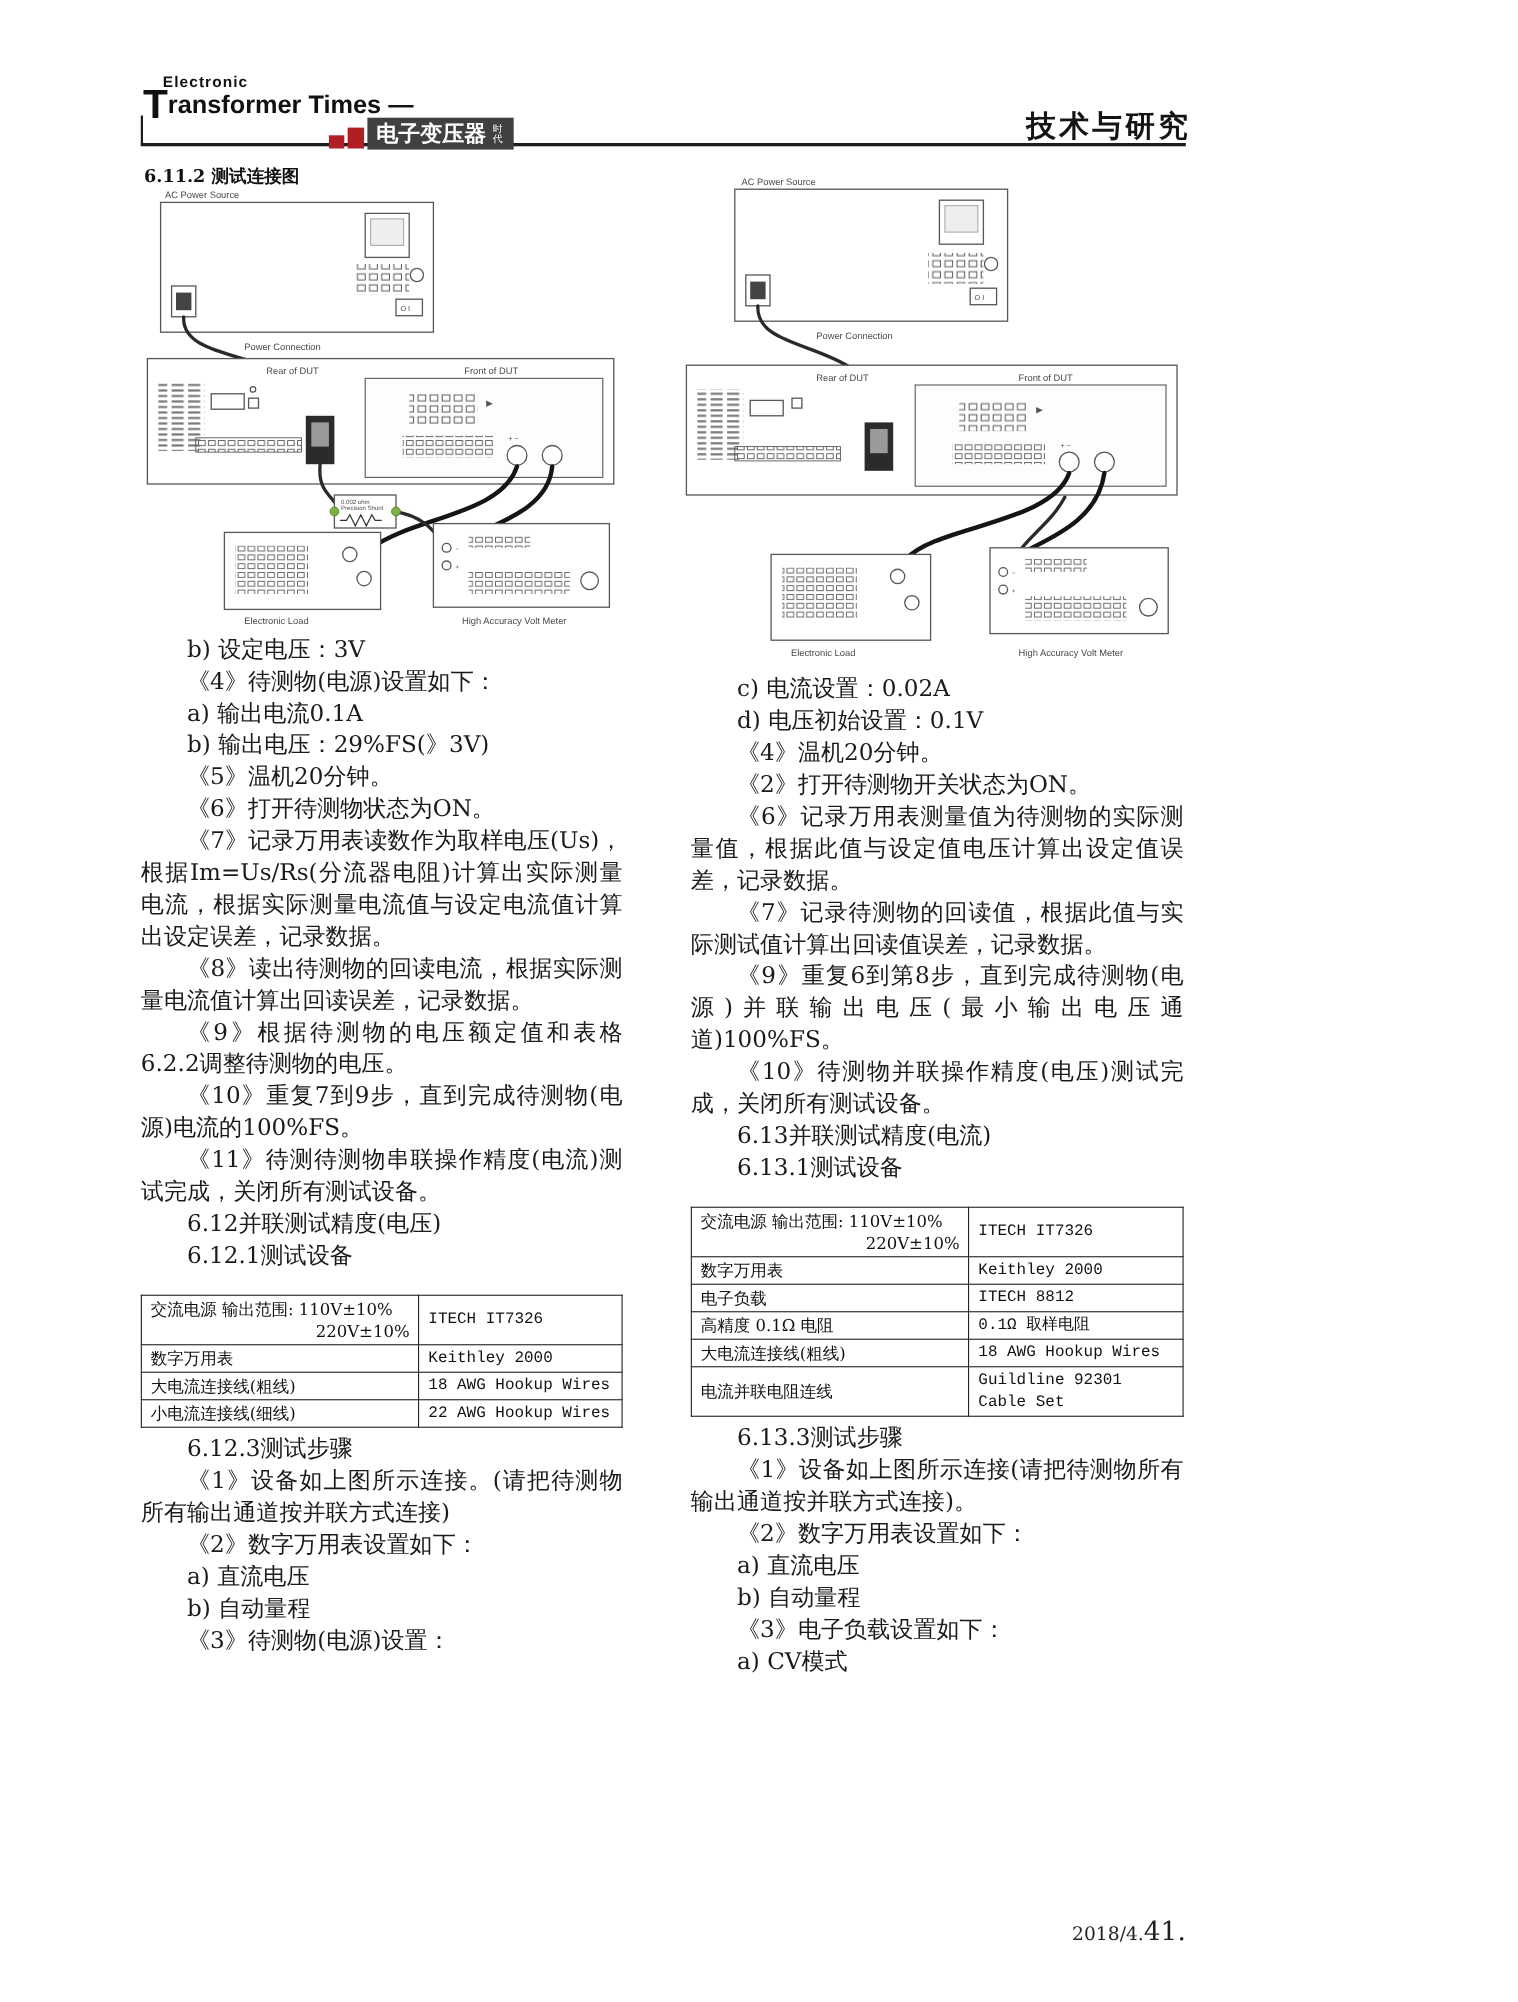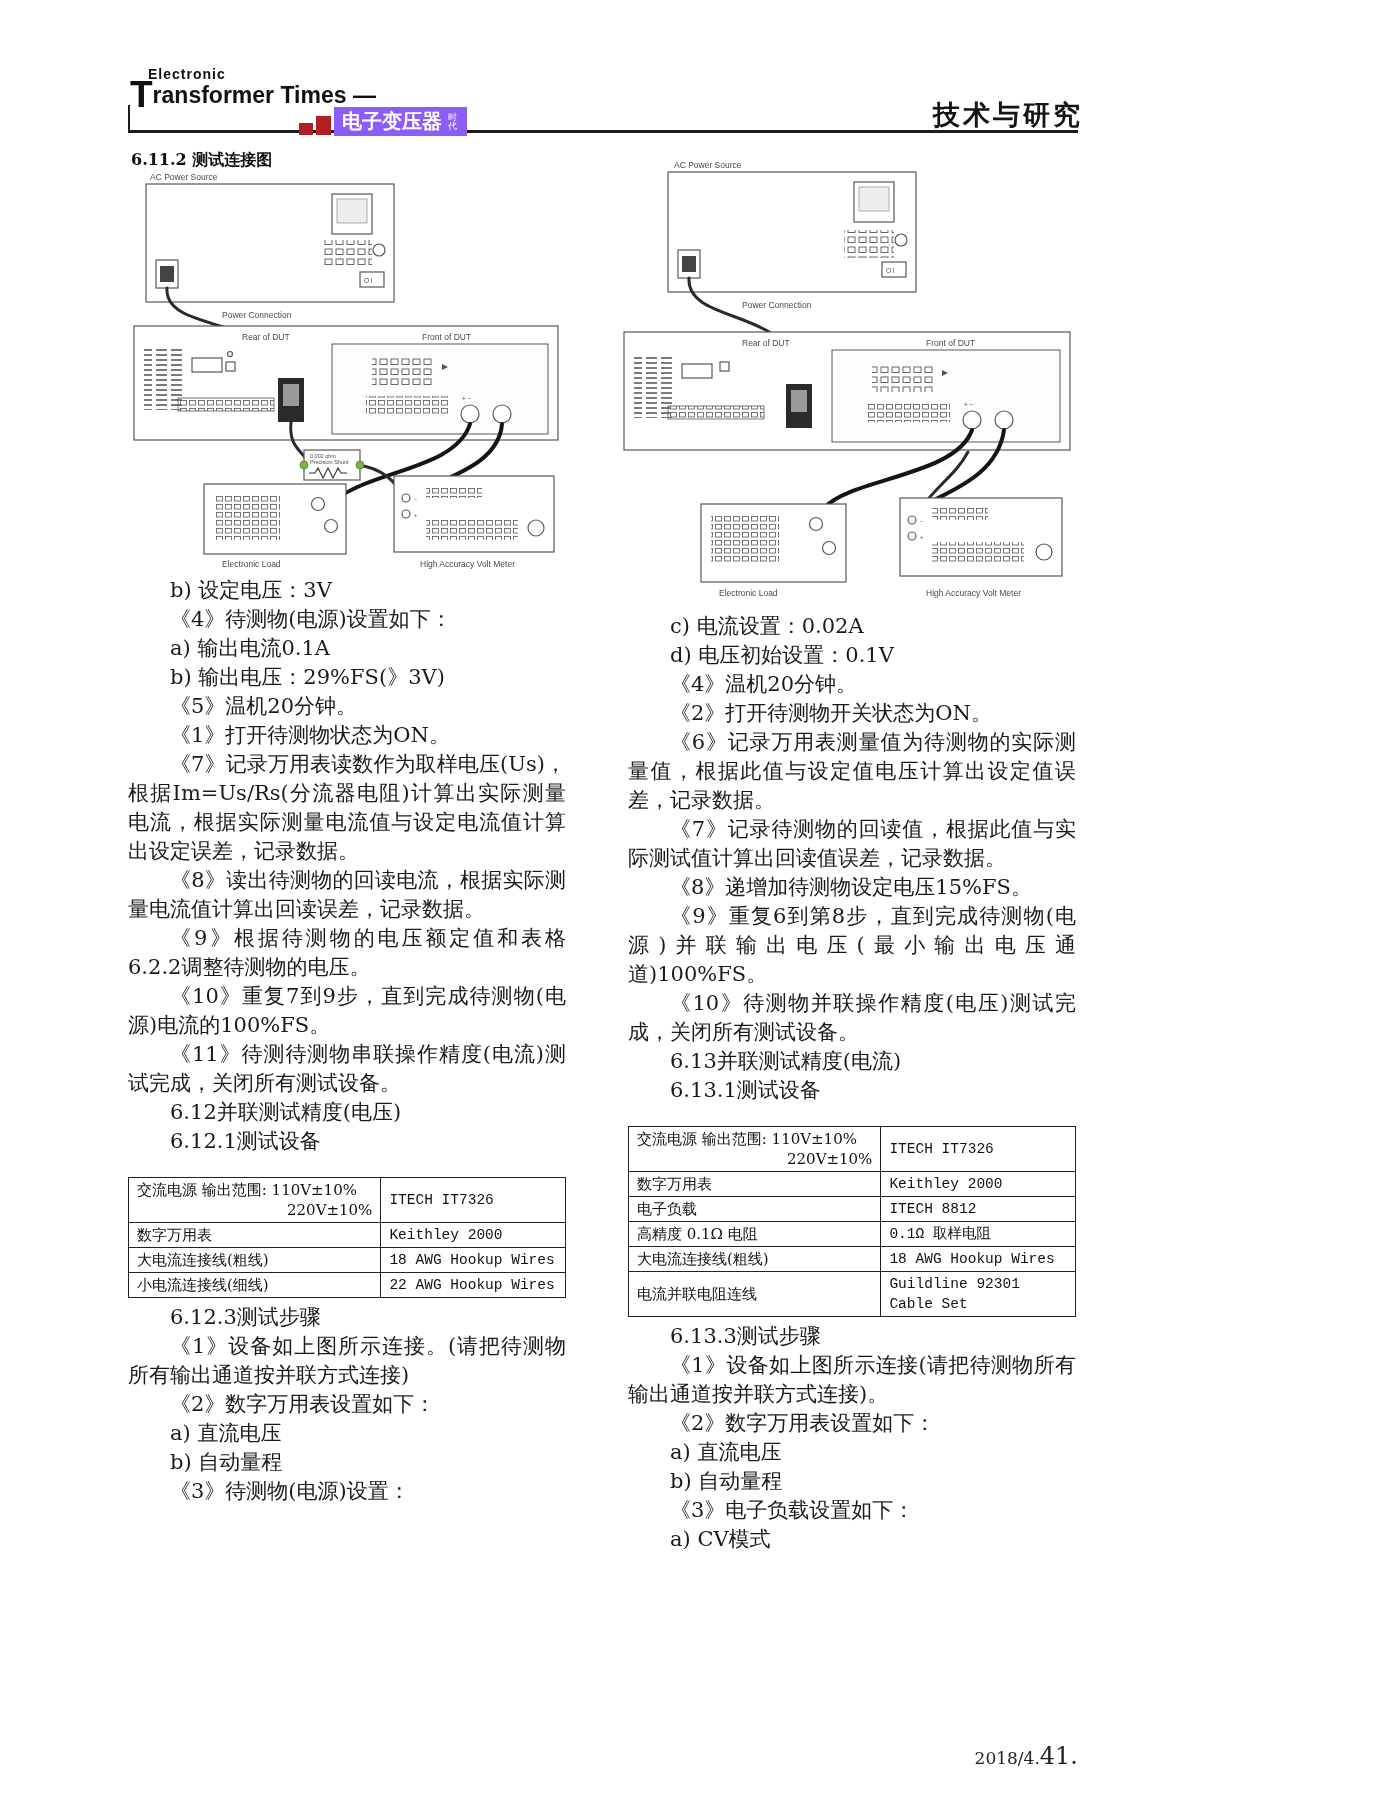--- a/index.html
+++ b/index.html
@@ -8,21 +8,21 @@
           font-family:"DejaVu Serif","Liberation Serif",serif; color:#111; overflow:hidden; }
   .abs { position:absolute; }
 
   
   .logo-top { font-family:"Liberation Sans",sans-serif; font-weight:bold; font-size:14px; letter-spacing:1px; padding-left:18px; }
   .logo-main { font-family:"Liberation Sans",sans-serif; font-weight:bold; font-size:23px; line-height:26px; }
   .bigT { font-size:37px; line-height:26px; vertical-align:-4px; }
   .rule { border-top:3px solid #1c1c1c; }
   .rule-corner { border-left:2.5px solid #1c1c1c; }
   .step { background:#b01f24; }
-  .badge-box { background:#8b5cf6; color:#fff; font-family:"Liberation Sans",sans-serif;
+  .badge-box { background:#404040; color:#fff; font-family:"Liberation Sans",sans-serif;
                font-weight:bold; font-size:20px; padding:0 8px; display:flex; align-items:center; gap:6px; }
   .badge-small { display:inline-block; width:11px; font-size:9px; line-height:9px; word-break:break-all; font-weight:normal; }
   .sec-title { font-family:"Liberation Sans",sans-serif; font-weight:bold; font-size:27px; letter-spacing:3px; color:#141414; }
 
   .diag-title { font-weight:bold; font-size:16px; color:#111; }
 
   
   .col { font-size:21px; line-height:29px; color:#1a1a1a; }
   .para { margin:0; text-indent:2em; text-align:justify; }
 
@@ -212,21 +212,21 @@
     </g>
   </svg>
 
   <div class="abs col" style="left:128px;top:576px;width:438px;">
     <div>
         <p class="para">b) 设定电压：3V</p>
         <p class="para">《4》待测物(电源)设置如下：</p>
         <p class="para">a) 输出电流0.1A</p>
         <p class="para">b) 输出电压：29%FS(》3V)</p>
         <p class="para">《5》温机20分钟。</p>
-        <p class="para">《1》打开待测物状态为ON。</p>
+        <p class="para">《6》打开待测物状态为ON。</p>
         <p class="para">《7》记录万用表读数作为取样电压(Us)，根据Im=Us/Rs(分流器电阻)计算出实际测量电流，根据实际测量电流值与设定电流值计算出设定误差，记录数据。</p>
         <p class="para">《8》读出待测物的回读电流，根据实际测量电流值计算出回读误差，记录数据。</p>
         <p class="para">《9》根据待测物的电压额定值和表格6.2.2调整待测物的电压。</p>
         <p class="para">《10》重复7到9步，直到完成待测物(电源)电流的100%FS。</p>
         <p class="para">《11》待测待测物串联操作精度(电流)测试完成，关闭所有测试设备。</p>
         <p class="para">6.12并联测试精度(电压)</p>
         <p class="para">6.12.1测试设备</p>
       </div>
     <table class="devtable">
       <tbody>
@@ -268,21 +268,20 @@
   </div>
 
   <div class="abs col" style="left:628px;top:612px;width:448px;">
     <div>
         <p class="para">c) 电流设置：0.02A</p>
         <p class="para">d) 电压初始设置：0.1V</p>
         <p class="para">《4》温机20分钟。</p>
         <p class="para">《2》打开待测物开关状态为ON。</p>
         <p class="para">《6》记录万用表测量值为待测物的实际测量值，根据此值与设定值电压计算出设定值误差，记录数据。</p>
         <p class="para">《7》记录待测物的回读值，根据此值与实际测试值计算出回读值误差，记录数据。</p>
-        <p class="para">《8》递增加待测物设定电压15%FS。</p>
         <p class="para">《9》重复6到第8步，直到完成待测物(电源)并联输出电压(最小输出电压通道)100%FS。</p>
         <p class="para">《10》待测物并联操作精度(电压)测试完成，关闭所有测试设备。</p>
         <p class="para">6.13并联测试精度(电流)</p>
         <p class="para">6.13.1测试设备</p>
       </div>
     <table class="devtable">
       <tbody>
           <tr>
             <td>
               <div>交流电源 输出范围: 110V±10%</div>

